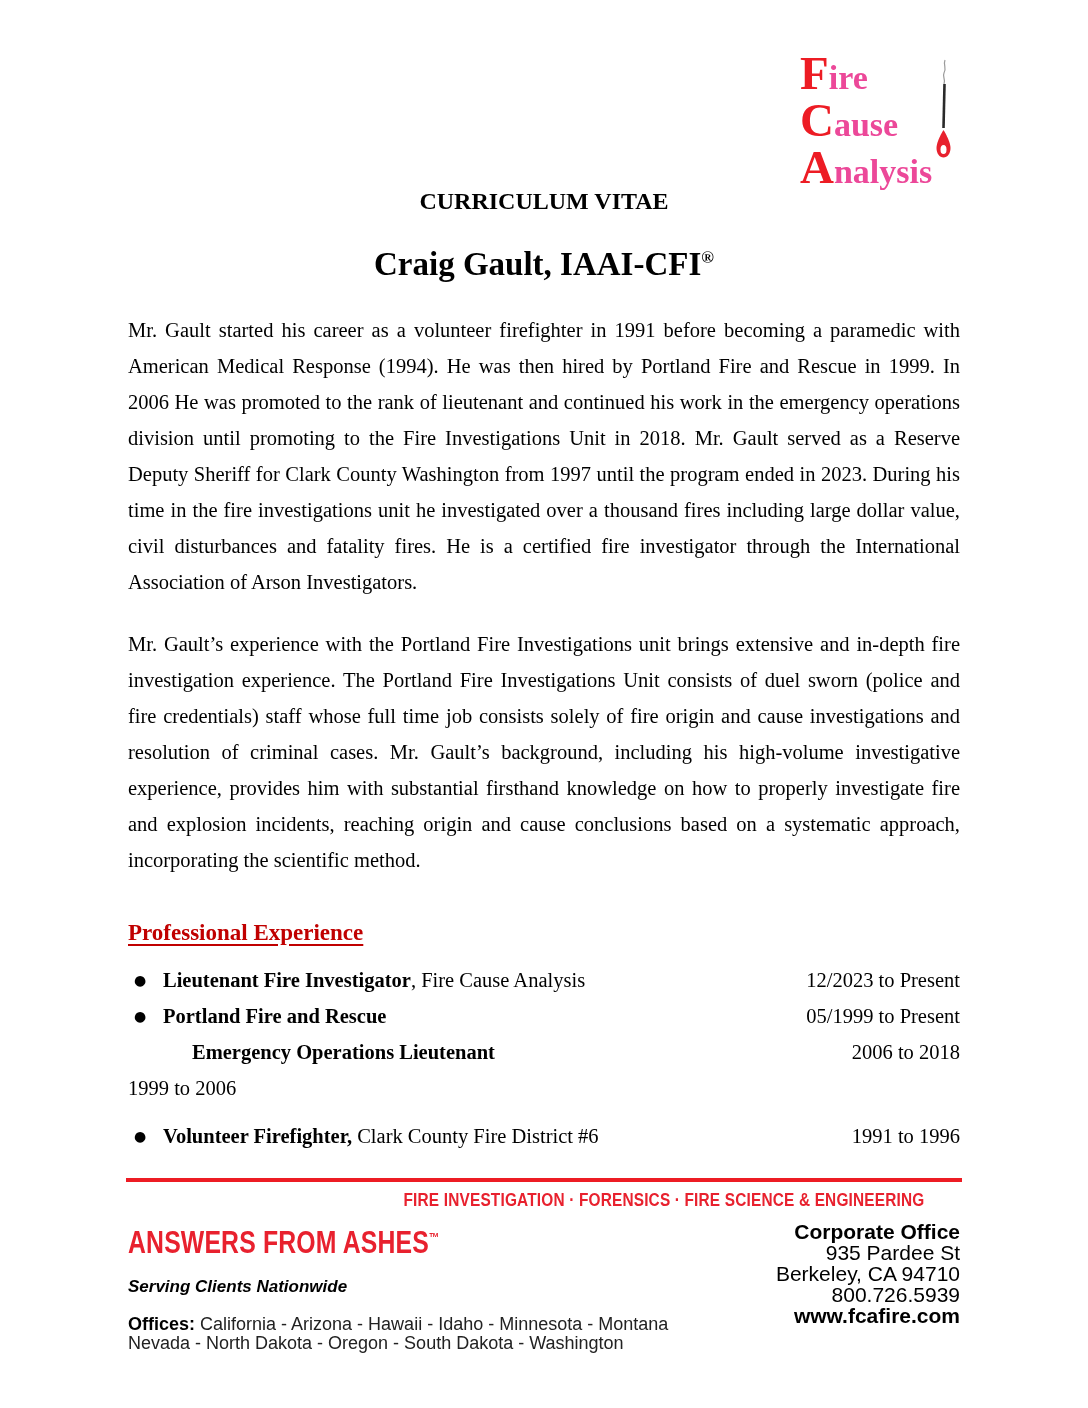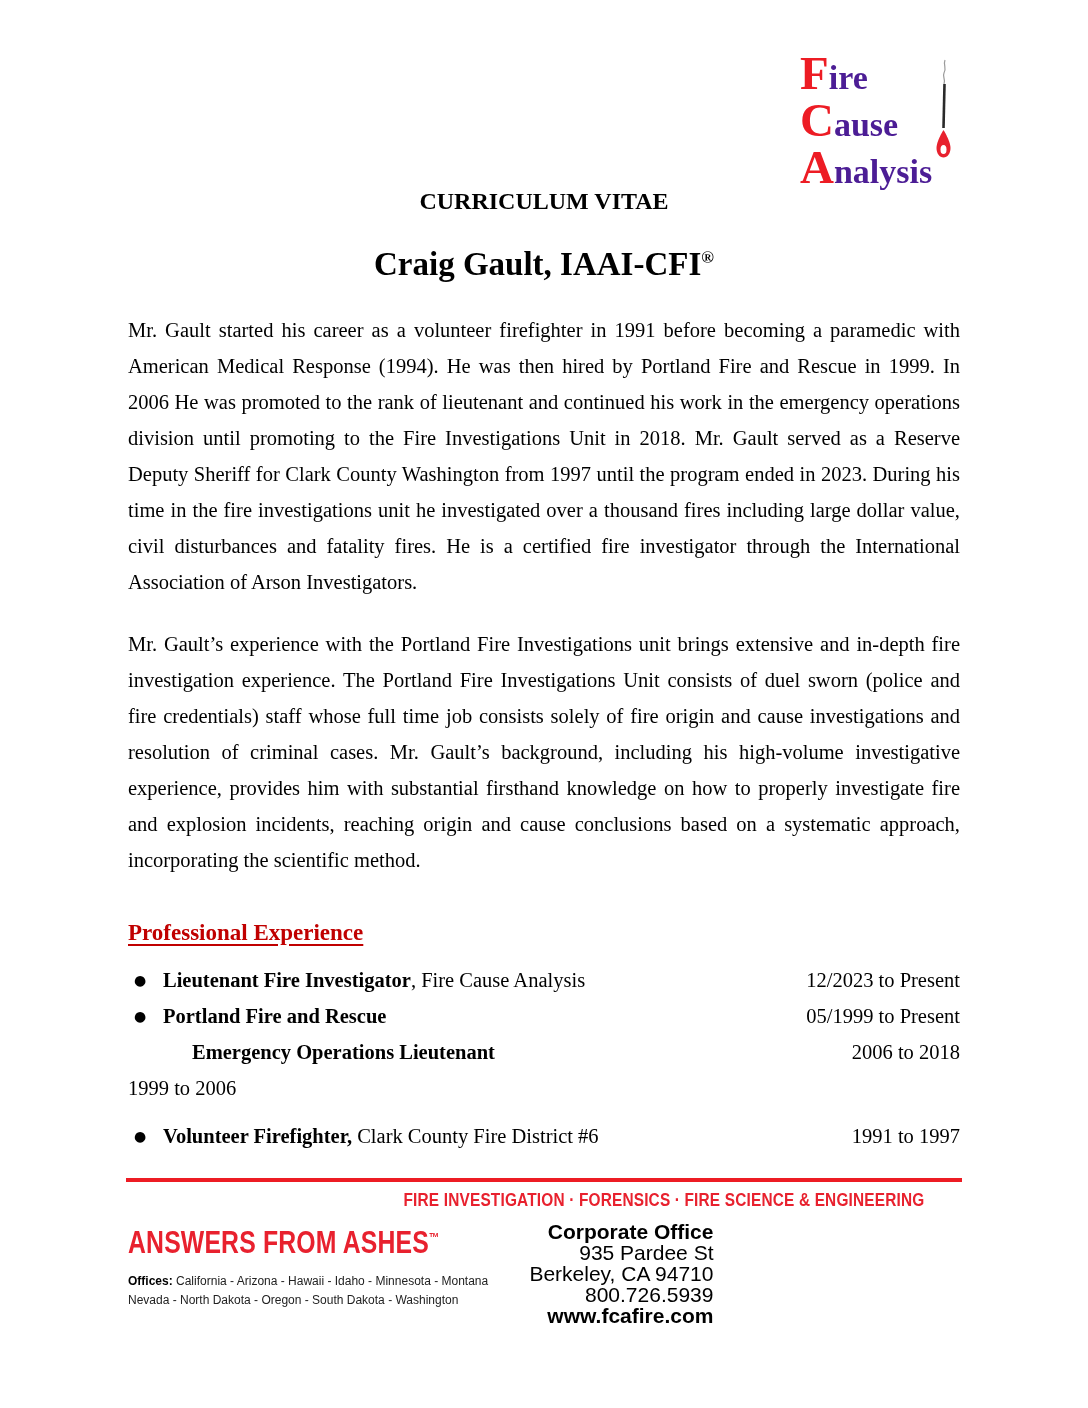--- a/index.html
+++ b/index.html
@@ -15,21 +15,21 @@
   
   .logo{
     position:absolute;top:52px;left:800px;width:200px;
     line-height:42px;
   }
   .logo-line{display:flex;align-items:baseline;font-weight:bold;}
   .logo-initial{
     font-size:47px;color:var(--logo-red,#ED1C24);
     letter-spacing:0;
   }
-  .logo-rest{font-size:34px;color:#4c1d95;}
+  .logo-rest{font-size:34px;color:#ec4899;}
   .match-icon{position:absolute;left:130px;top:6px;}
   
   .doc-type{
     margin:186px 128px 18px;
     text-align:center;font-weight:bold;font-size:24px;line-height:30px;
   }
   .person-name{
     margin:22px 128px 0;
     text-align:center;font-weight:bold;font-size:33px;line-height:40px;
   }
@@ -71,41 +71,41 @@
   .tagline-wrap{margin:7px 128px 0;text-align:right;}
   .tagline{
     display:inline-block;
     color:var(--footer-red,#E8212E);
     font-family:"Liberation Sans", sans-serif;
     font-weight:bold;font-size:17.5px;line-height:22px;
     transform:scaleX(.88);transform-origin:center;
     white-space:nowrap;letter-spacing:.2px;
   }
   .footer-bottom{
-    display:flex;justify-content:flex-start;
+    display:flex;justify-content:space-between;
     margin:10px 128px 0;
     gap:12px;
   }
   .slogan{
     color:var(--footer-red,#E8212E);
     font-family:"Liberation Sans", sans-serif;
     font-weight:bold;font-size:31px;line-height:34px;
     transform:scaleX(.8);transform-origin:left;
     white-space:nowrap;letter-spacing:.2px;
   }
   .slogan sup{font-size:13px;}
   .serving{
     margin-top:16px;
     font-family:"Liberation Sans", sans-serif;
     font-weight:bold;font-style:italic;font-size:17px;line-height:21px;
   }
   .offices{
-    margin-top:12px;
-    font-family:"Liberation Sans", sans-serif;
-    font-size:12px;line-height:19px;color:#222;
+    margin-top:18px;
+    font-family:"Liberation Sans", sans-serif;
+    font-size:18px;line-height:19px;color:#222;
   }
   .offices-label{font-weight:bold;color:#000;}
   .contact{
     text-align:right;
     font-family:"Liberation Sans", sans-serif;
     font-size:21px;line-height:21px;
   }
   .contact .bold{font-weight:bold;}
 </style>
 </head>
@@ -172,34 +172,35 @@
 
     <div class="exp-row sub">
       <div class="exp-date">1999 to 2006</div>
     </div>
 
     <div class="exp-row last">
       <div class="exp-left">
         <span class="bullet">●</span>
         <span class="exp-bold">Volunteer Firefighter,</span><span> Clark County Fire District #6</span>
       </div>
-      <div class="exp-date">1991 to 1997</div>
+      <div class="exp-date">1991 to 1996</div>
     </div>
 
   </div>
 
   <div class="footer-rule"></div>
 
   <div class="tagline-wrap">
     <span class="tagline">FIRE INVESTIGATION · FORENSICS · FIRE SCIENCE &amp; ENGINEERING</span>
   </div>
 
   <div class="footer-bottom">
     <div>
       <div class="slogan"><span>ANSWERS FROM ASHES</span><sup>™</sup></div>
+      <div class="serving">Serving Clients Nationwide</div>
       <div class="offices">
         <div><span class="offices-label">Offices:</span> <span>California - Arizona - Hawaii - Idaho - Minnesota - Montana</span></div>
         <div>Nevada - North Dakota - Oregon - South Dakota - Washington</div>
       </div>
     </div>
     <div class="contact">
       <div class="bold">Corporate Office</div>
       <div>935 Pardee St</div>
       <div>Berkeley, CA 94710</div>
       <div>800.726.5939</div>

